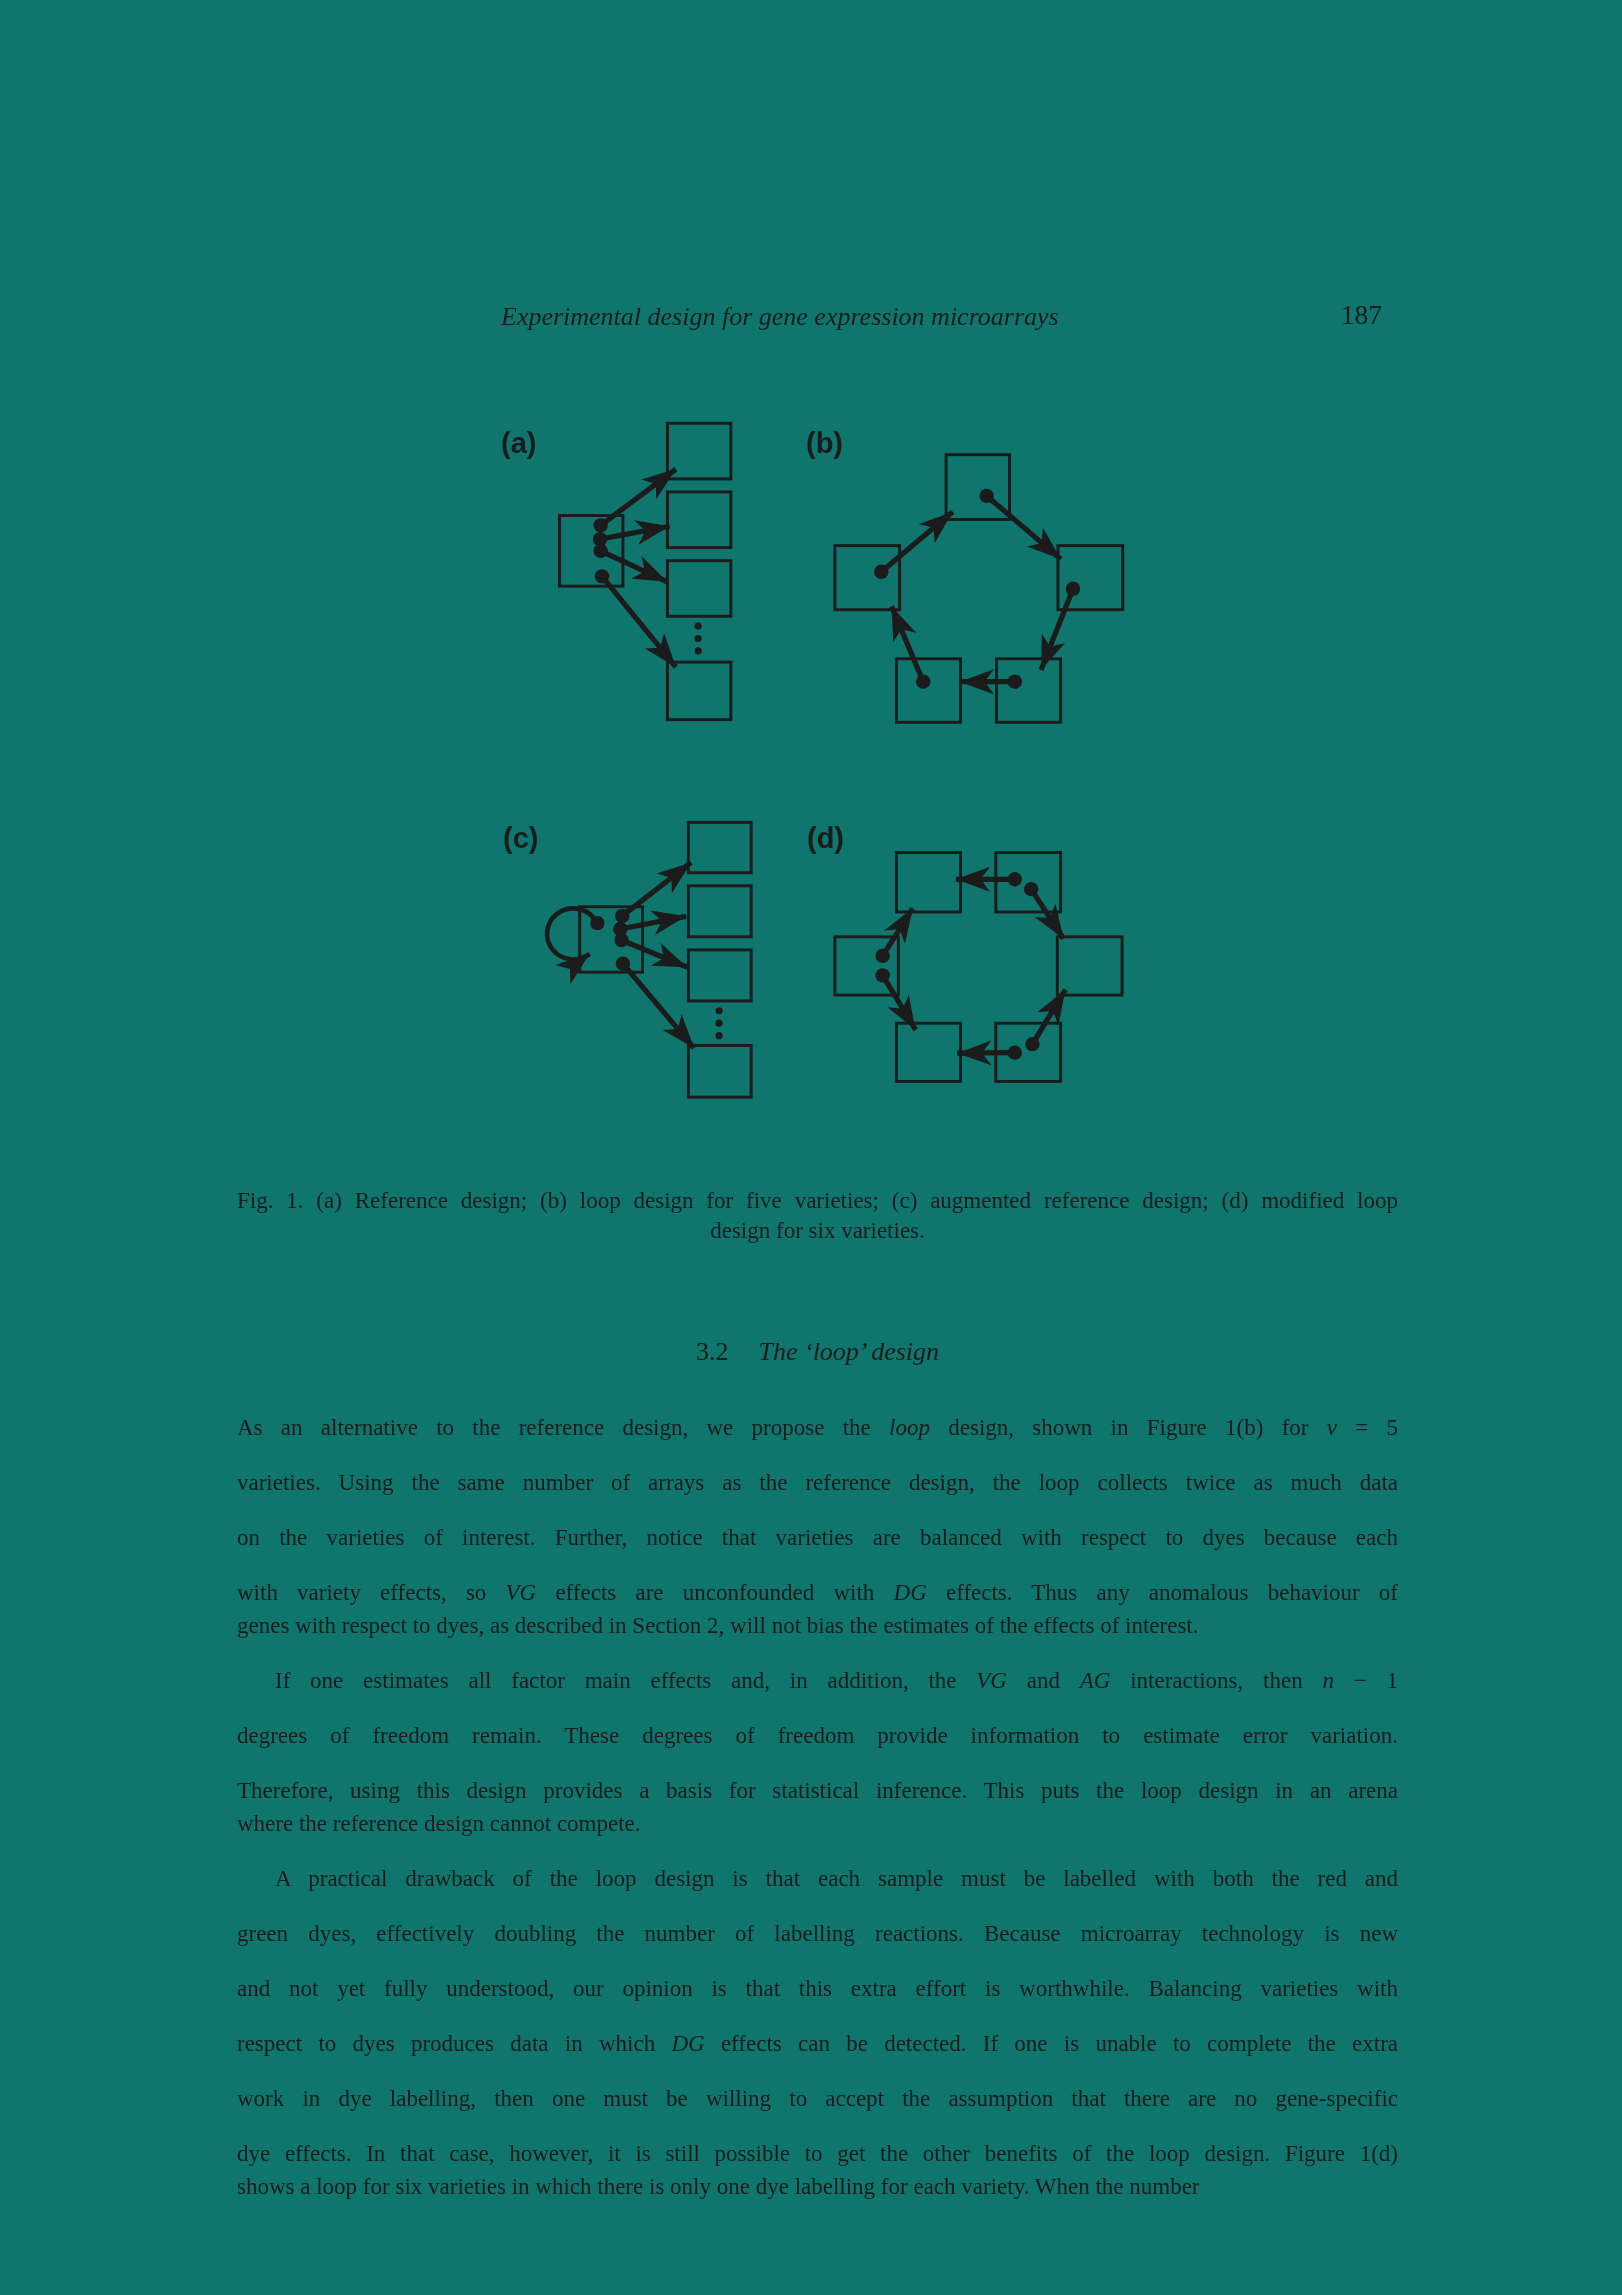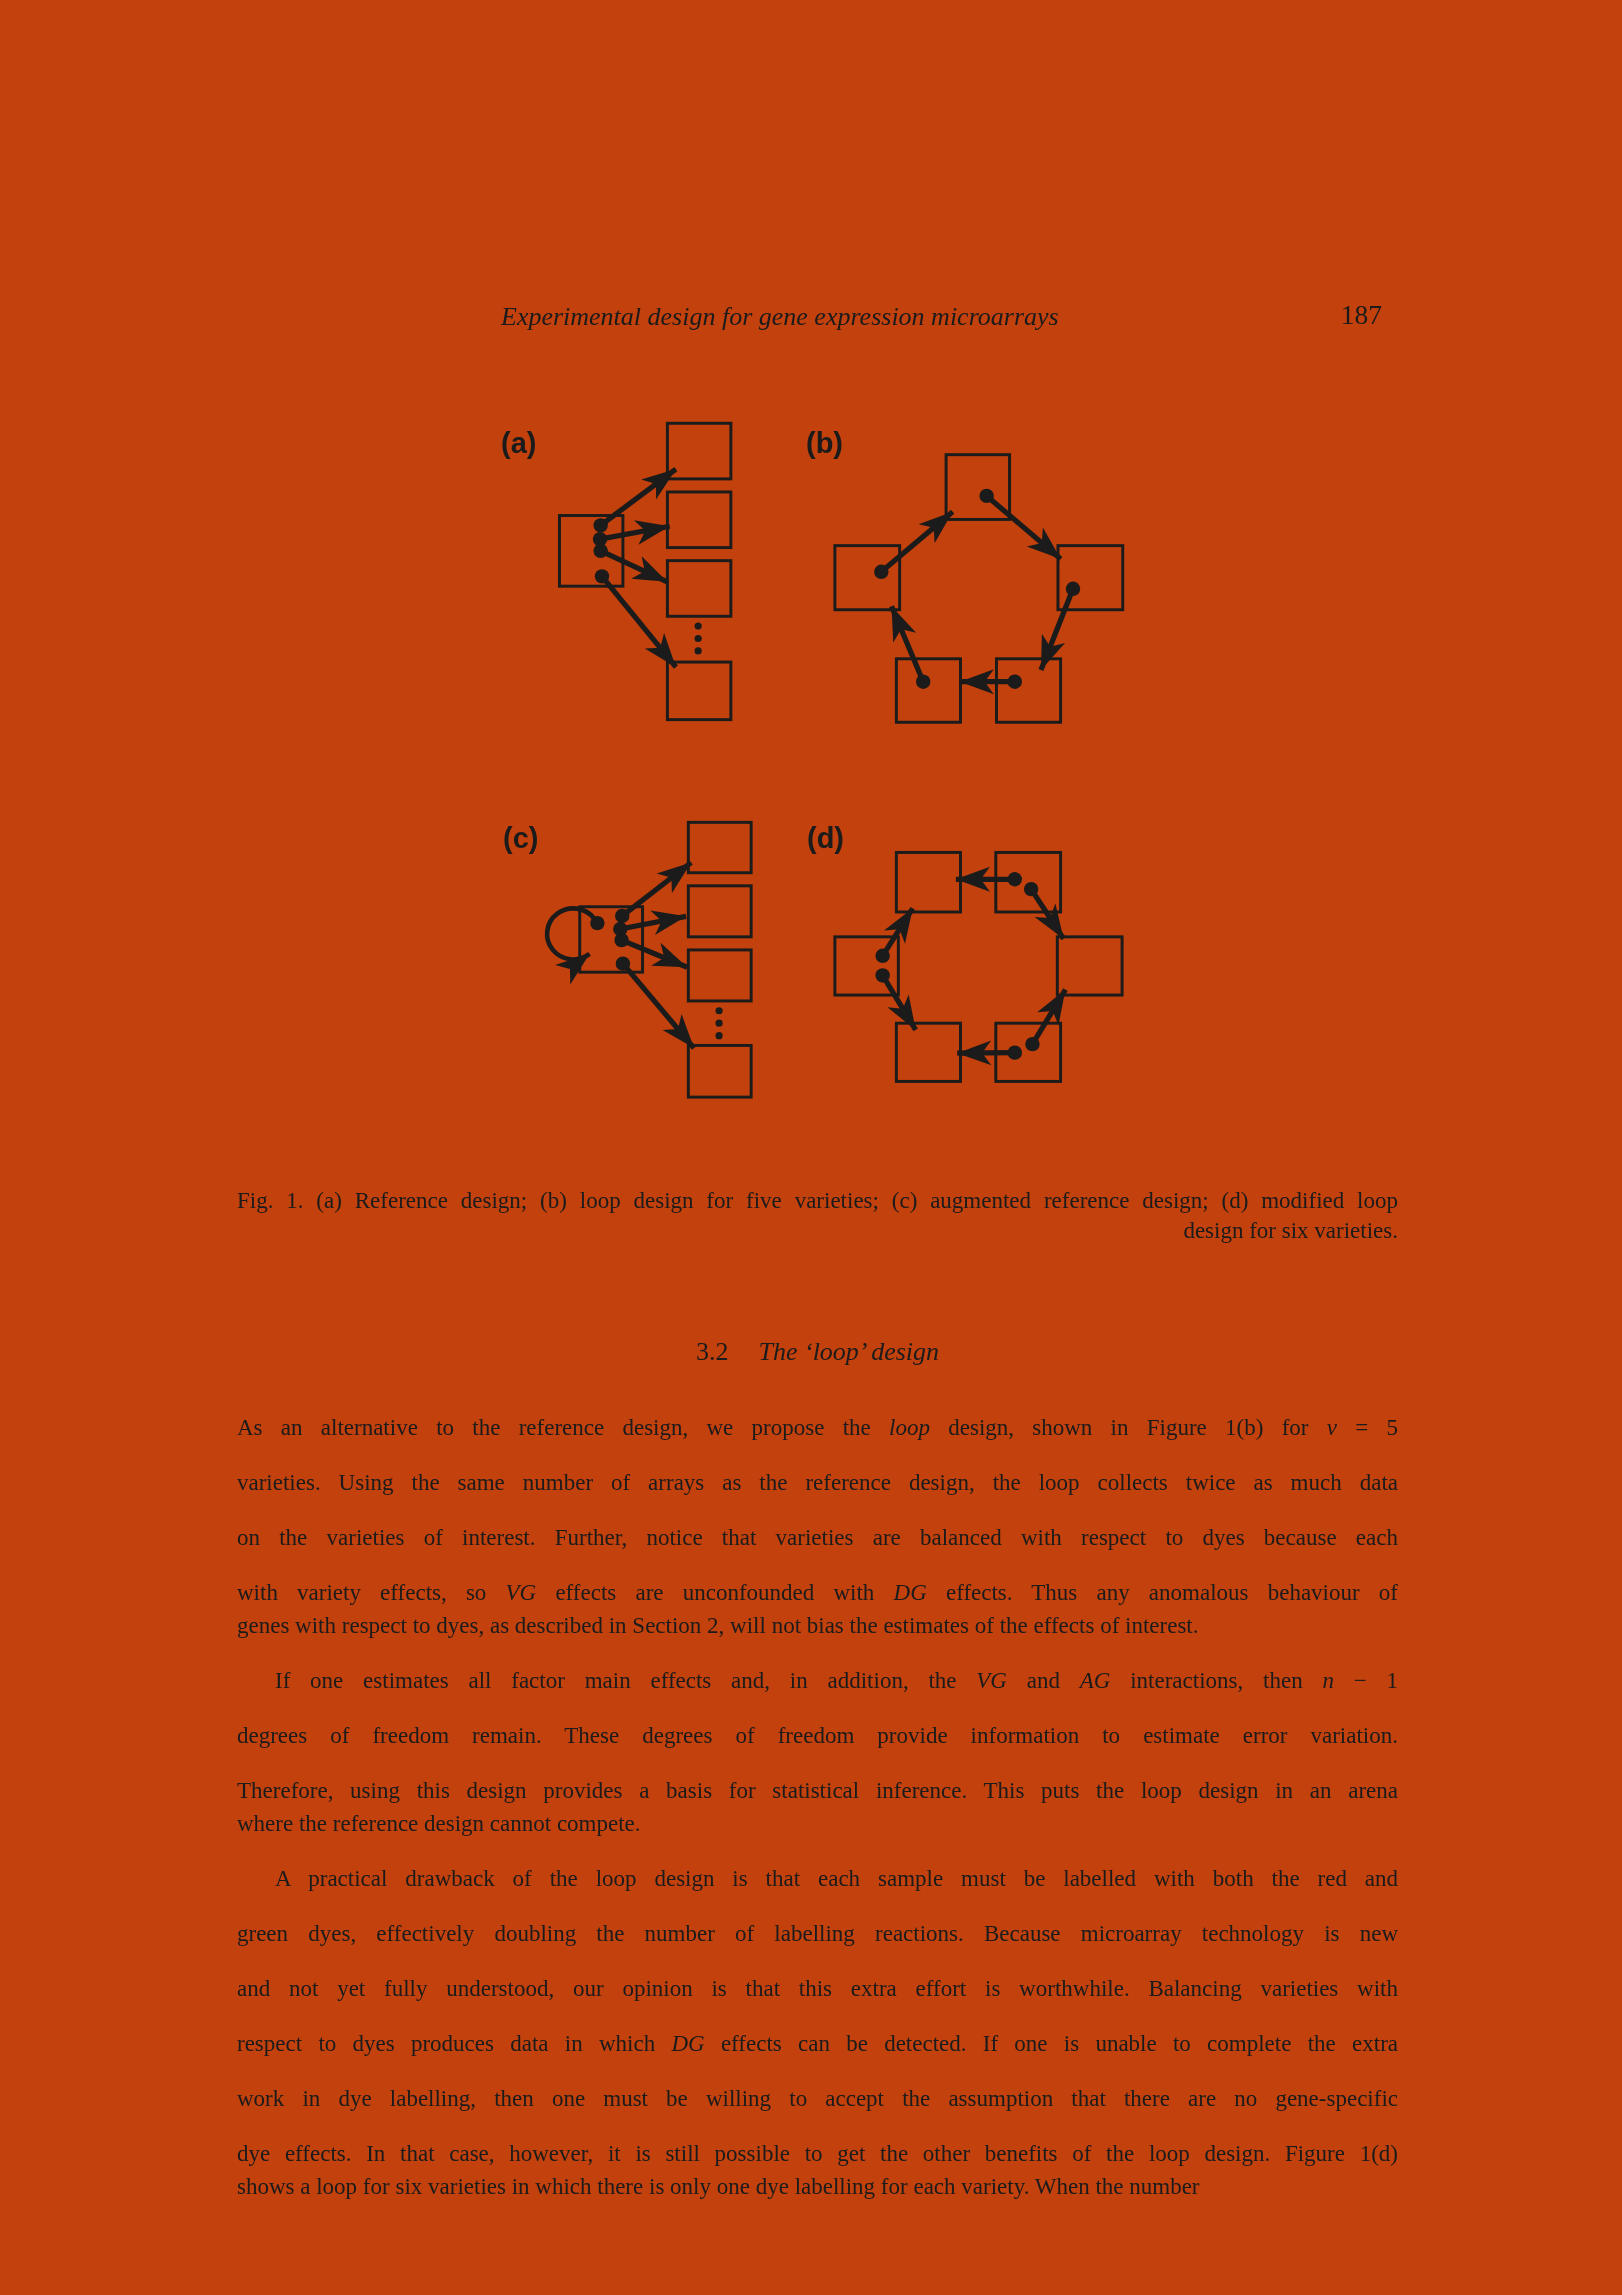--- a/index.html
+++ b/index.html
@@ -1,19 +1,19 @@
 <!DOCTYPE html>
 <html style="font-size:10.5px"><head>
 <meta charset="utf-8">
 <style>
   html,body{margin:0;padding:0;background:#e8e8e8;}
   #page{
     position:relative;
     width:1622px;height:2295px;
-    background:#c2410c;
+    background:#0f766e;
     color:#1b1b1b;
     font-family:"Liberation Serif", serif;
     overflow:hidden;
   }
   
   .running-title{
     position:absolute;left:501px;top:300px;
     font-style:italic;font-size:26px;line-height:34px;white-space:nowrap;
   }
   .page-number{
@@ -27,21 +27,21 @@
     font-family:"Liberation Sans", sans-serif;
     font-weight:bold;font-size:29px;line-height:37px;
     color:#1b1b1b;white-space:nowrap;
   }
   
   #caption{
     position:absolute;left:237px;top:1186px;width:1161px;
     font-size:23px;line-height:30px;
   }
   #caption .cap-line-just{text-align:justify;text-align-last:justify;}
-  #caption .cap-line-left{text-align:right;}
+  #caption .cap-line-left{text-align:center;}
   
   #section-heading{
     position:absolute;left:237px;top:1335px;width:1161px;
     text-align:center;font-size:26px;line-height:34px;
   }
   #section-heading .sec-num{margin-right:30px;text-align:center;}
   #section-heading .sec-title{font-style:italic;}
   
   #body-text{
     position:absolute;left:237px;top:1389px;width:1161px;

